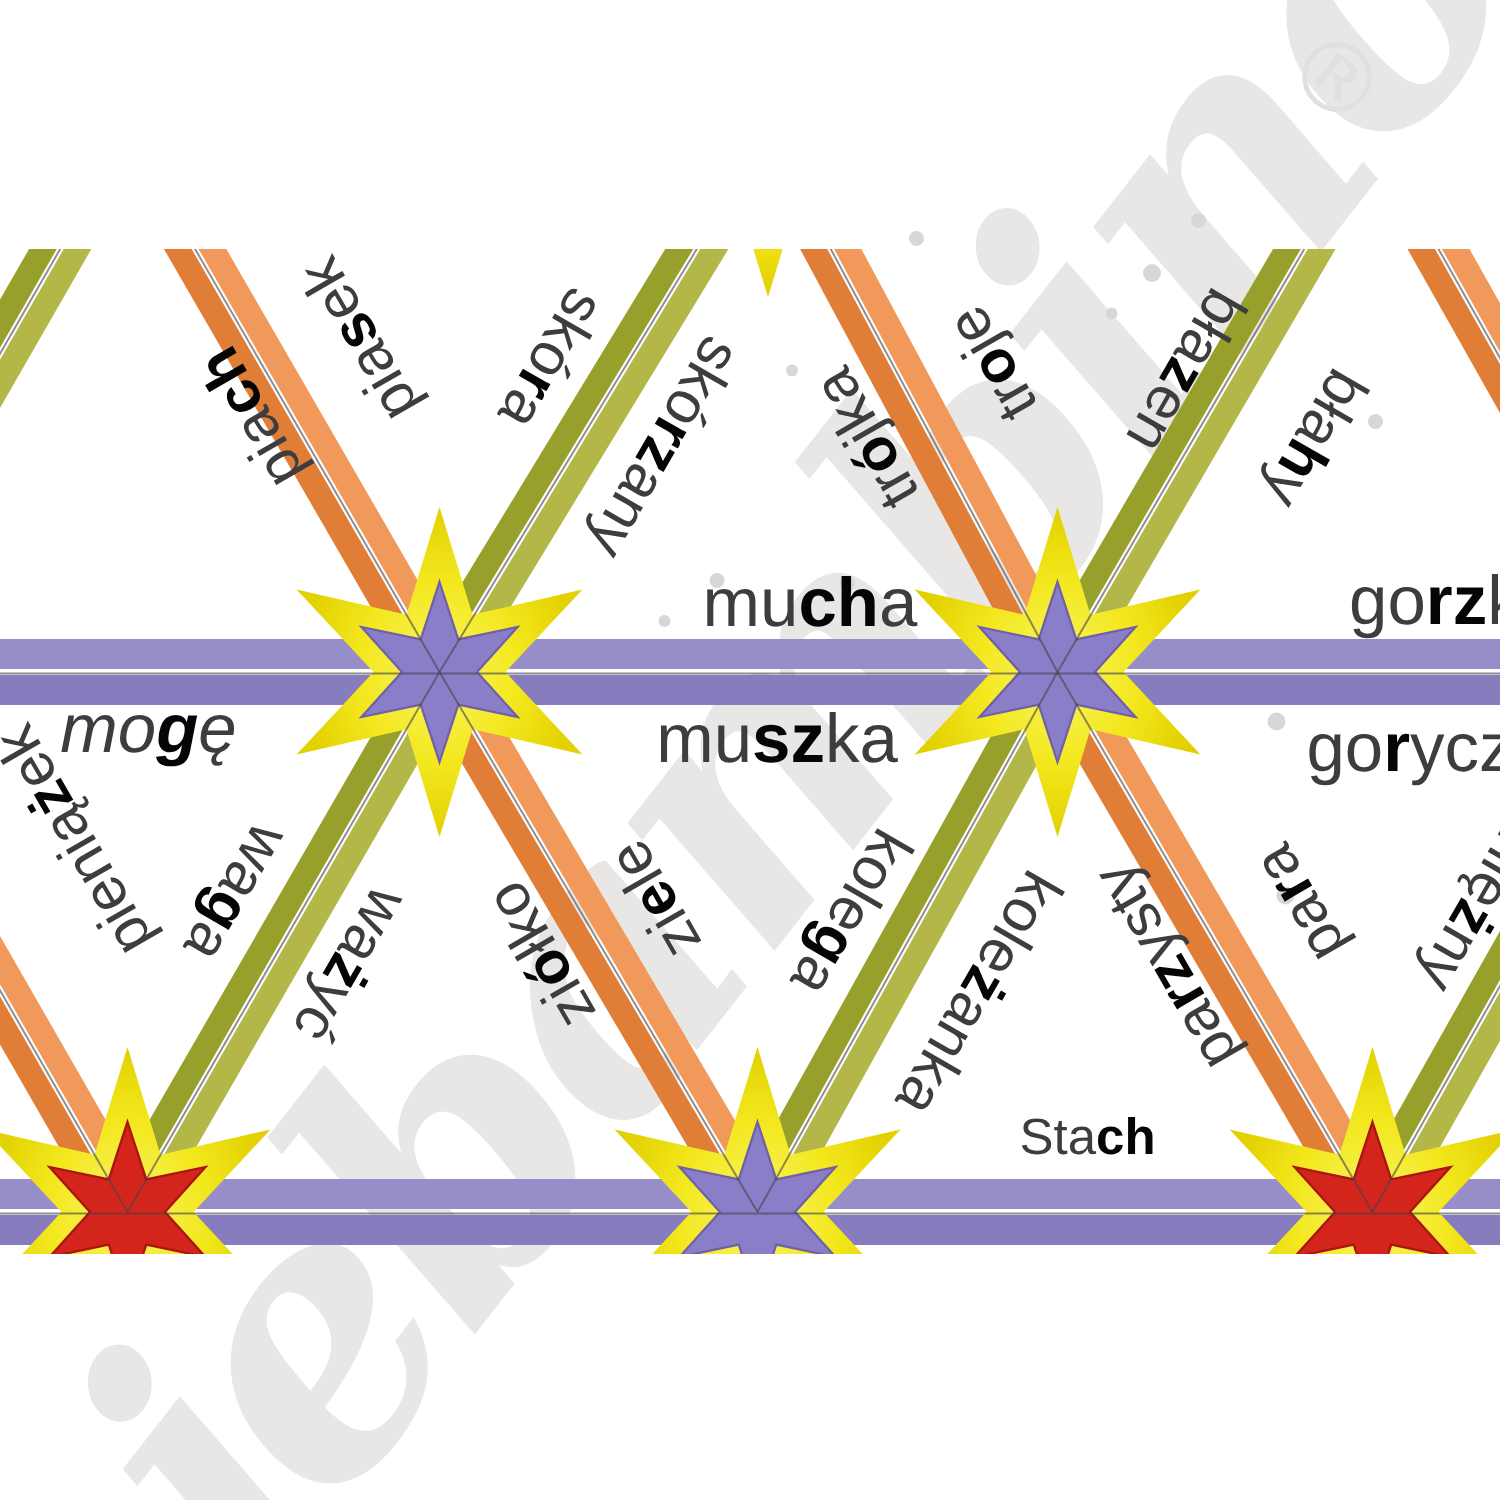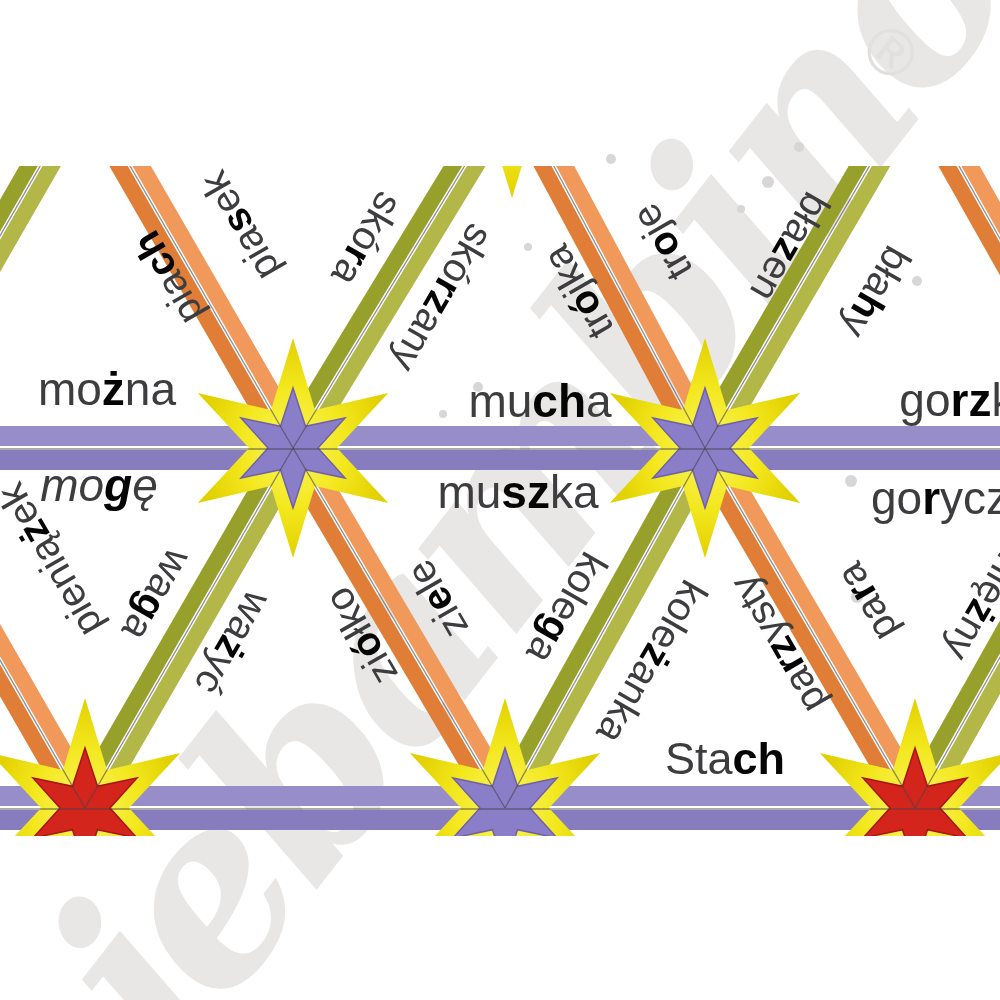--- a/index.html
+++ b/index.html
@@ -132,33 +132,32 @@
       </svg>
     <div id="words-layer">
         <div class="word" style="left: 240px; top: 226px; font-size: 40px; transform: translate(-50%, -50%) rotate(240deg);">pia<b>s</b>ek</div>
         <div class="word" style="left: 168px; top: 278px; font-size: 40px; transform: translate(-50%, -50%) rotate(240deg);">pia<b>ch</b></div>
         <div class="word" style="left: 367px; top: 239px; font-size: 40px; transform: translate(-50%, -50%) rotate(120deg);">skó<b>r</b>a</div>
         <div class="word" style="left: 442px; top: 298px; font-size: 40px; transform: translate(-50%, -50%) rotate(120deg);">skó<b>rz</b>any</div>
         <div class="word" style="left: 578px; top: 292px; font-size: 40px; transform: translate(-50%, -50%) rotate(240deg);">tr<b>ó</b>jka</div>
         <div class="word" style="left: 662px; top: 242px; font-size: 40px; transform: translate(-50%, -50%) rotate(240deg);">tr<b>o</b>je</div>
         <div class="word" style="left: 790px; top: 247px; font-size: 40px; transform: translate(-50%, -50%) rotate(120deg);">bła<b>z</b>en</div>
         <div class="word" style="left: 876px; top: 292px; font-size: 40px; transform: translate(-50%, -50%) rotate(120deg);">bła<b>h</b>y</div>
-        <div class="word" style="left: 107px; top: 389px; font-size: 46px; transform: translate(-50%, -50%) rotate(0deg);">mo<b>ż</b>na</div>
         <div class="word" style="left: 99px; top: 485px; font-size: 46px; transform: translate(-50%, -50%) rotate(0deg); font-style: italic;">mo<b>g</b>ę</div>
         <div class="word" style="left: 540px; top: 401px; font-size: 46px; transform: translate(-50%, -50%) rotate(0deg);">mu<b>ch</b>a</div>
         <div class="word" style="left: 518px; top: 492px; font-size: 46px; transform: translate(-50%, -50%) rotate(0deg);">mu<b>sz</b>ka</div>
         <div class="word" style="left: 962px; top: 400px; font-size: 46px; transform: translate(-50%, -50%) rotate(0deg);">go<b>rz</b>ki</div>
         <div class="word" style="left: 940px; top: 498px; font-size: 46px; transform: translate(-50%, -50%) rotate(0deg);">go<b>r</b>ycz</div>
         <div class="word" style="left: 50px; top: 560px; font-size: 40px; transform: translate(-50%, -50%) rotate(240deg);">pienią<b>ż</b>ek</div>
         <div class="word" style="left: 157px; top: 595px; font-size: 40px; transform: translate(-50%, -50%) rotate(120deg);">wa<b>g</b>a</div>
         <div class="word" style="left: 233px; top: 643px; font-size: 40px; transform: translate(-50%, -50%) rotate(120deg);">wa<b>ż</b>yć</div>
         <div class="word" style="left: 361px; top: 636px; font-size: 40px; transform: translate(-50%, -50%) rotate(240deg);">zi<b>ó</b>łko</div>
         <div class="word" style="left: 437px; top: 599px; font-size: 40px; transform: translate(-50%, -50%) rotate(240deg);">zi<b>e</b>le</div>
         <div class="word" style="left: 567px; top: 608px; font-size: 40px; transform: translate(-50%, -50%) rotate(120deg);">kole<b>g</b>a</div>
         <div class="word" style="left: 652px; top: 662px; font-size: 40px; transform: translate(-50%, -50%) rotate(120deg);">kole<b>ż</b>anka</div>
         <div class="word" style="left: 778px; top: 644px; font-size: 40px; transform: translate(-50%, -50%) rotate(240deg);">pa<b>rz</b>ysty</div>
         <div class="word" style="left: 867px; top: 602px; font-size: 40px; transform: translate(-50%, -50%) rotate(240deg);">pa<b>r</b>a</div>
         <div class="word" style="left: 997px; top: 584px; font-size: 40px; transform: translate(-50%, -50%) rotate(120deg);">pienię<b>ż</b>ny</div>
-        <div class="word" style="left: 725px; top: 759px; font-size: 45px; transform: translate(-50%, -50%) rotate(0deg);">Sta<b>ch</b></div>
+        <div class="word" style="left: 725px; top: 759px; font-size: 34px; transform: translate(-50%, -50%) rotate(0deg);">Sta<b>ch</b></div>
       </div>
   </div>
 
 </div>
 
 </body></html>

